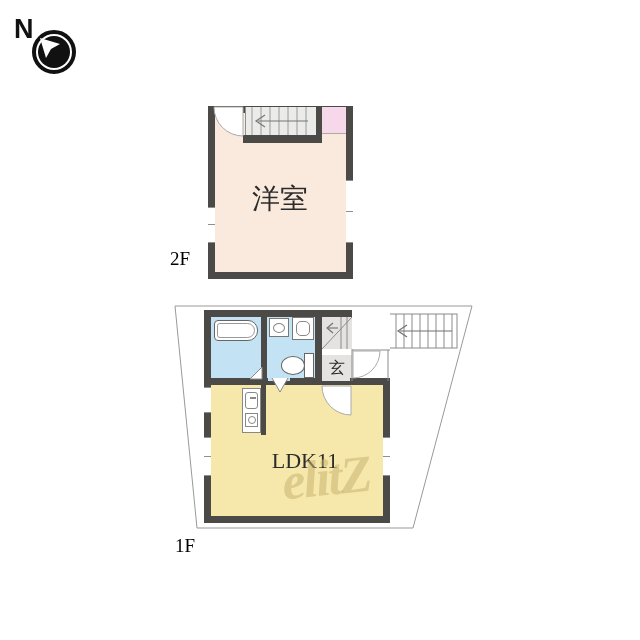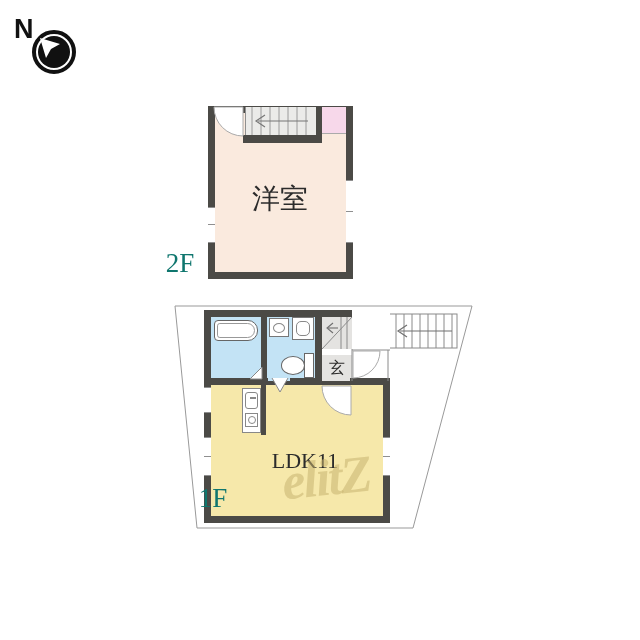--- a/index.html
+++ b/index.html
@@ -12,21 +12,21 @@
     --stairfill:#ebebe9;
     --thin:#8f8f8f;
     --ink:#2b2b2b;
   }
   html,body{margin:0;padding:0;}
   body{background:#ffffff;font-family:"Liberation Serif", serif;}
   #canvas{position:relative;width:640px;height:640px;background:#ffffff;overflow:hidden;}
   .abs{position:absolute;}
   .wall{background:var(--wall);}
   .label{color:var(--ink);text-align:center;white-space:nowrap;}
-  .floor-label{font-size:27px;color:#0f766e;}
+  .floor-label{font-size:19px;color:#000000;}
   .win{background:#ffffff;border-top:1px solid var(--thin);border-bottom:1px solid var(--thin);box-sizing:border-box;}
   .tick{background:var(--thin);}
   svg{position:absolute;left:0;top:0;overflow:visible;}
   .icon-box{background:#ffffff;border:1px solid #777;box-sizing:border-box;}
   .wm-logo{font-family:"Liberation Serif", serif;font-style:italic;font-weight:bold;
            font-size:52px;color:rgba(198,178,112,0.55);transform:rotate(-6deg);letter-spacing:-2px;}
   .wm-text{font-family:"Liberation Sans", sans-serif;font-weight:bold;font-size:30px;
            color:rgba(165,165,165,0.55);letter-spacing:2px;white-space:nowrap;}
   .compass-n{font-family:"Liberation Sans", sans-serif;font-weight:bold;font-size:27px;color:#111;}
 </style>
@@ -163,18 +163,18 @@
       <g stroke="#707070" stroke-width="1.1" fill="none">
         <line x1="338" y1="328" x2="328" y2="328"></line>
         <polyline points="333,323 327,328 333,333"></polyline>
       </g>
       <polygon points="250,379 262,379 262,367" fill="#ffffff" stroke="#888888" stroke-width="1"></polygon>
       <polyline points="272,378 280,392 288,378" fill="#ffffff" stroke="#888888" stroke-width="1"></polyline>
     </svg>
 
     <div class="abs label" style="left:322px;top:358px;width:30px;font-size:16px;">玄</div>
     <div class="abs label" style="left:255px;top:448px;width:100px;font-size:22px;">LDK11</div>
-    <div class="abs label floor-label" style="left:168px;top:483px;width:34px;margin-left:28px;">1F</div>
+    <div class="abs label floor-label" style="left:168px;top:535px;width:34px;">1F</div>
 
     <div class="abs wm-logo" style="left:282px;top:448px;">elitZ</div>
   </div>
 
 </div>
 
 </body></html>

